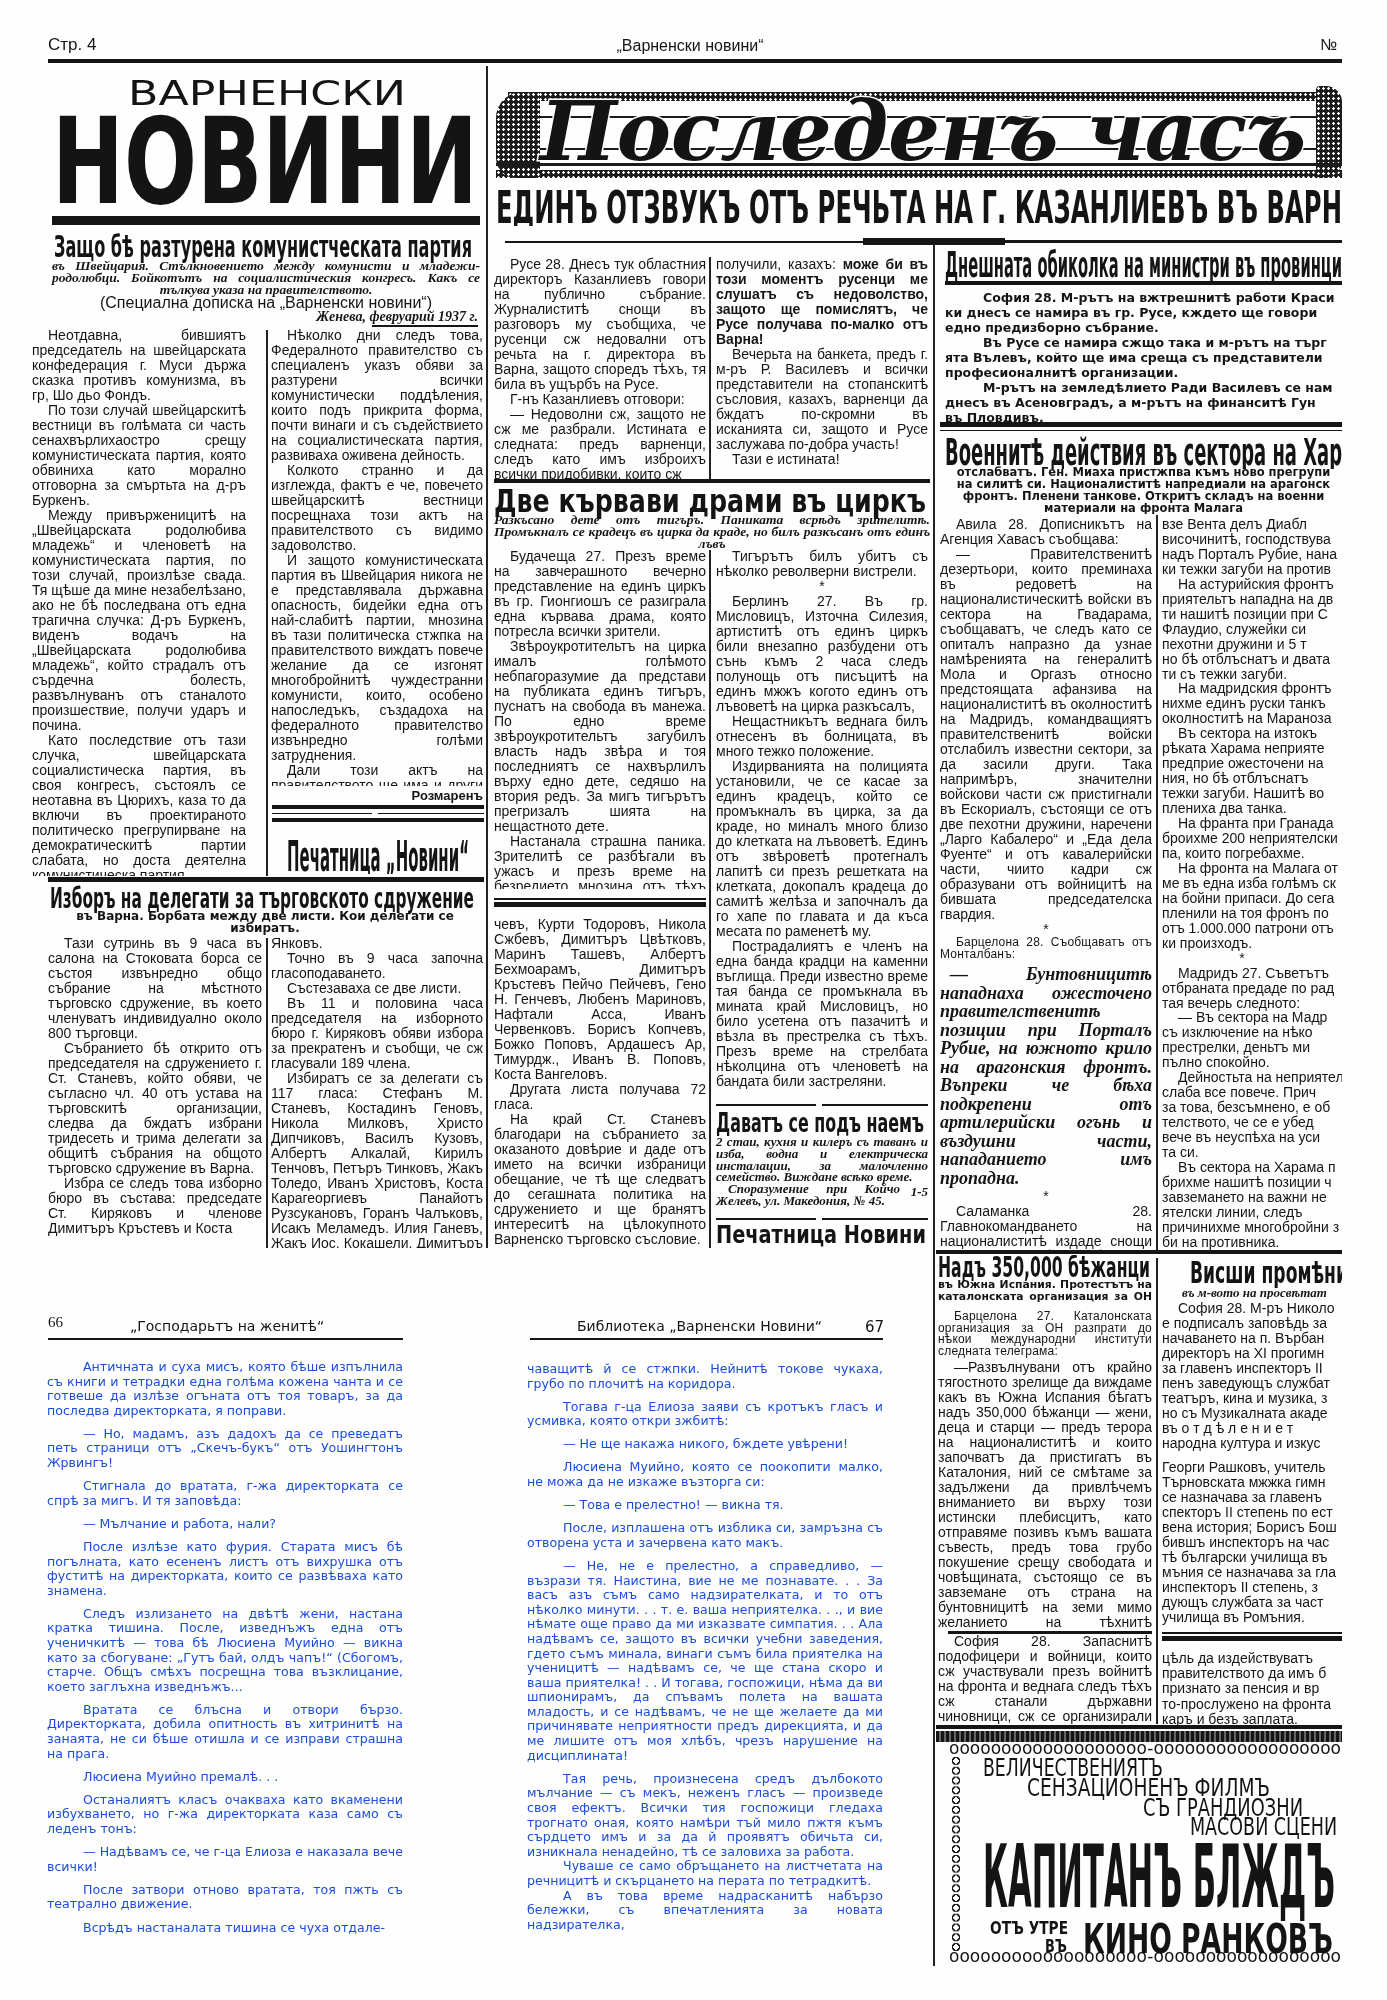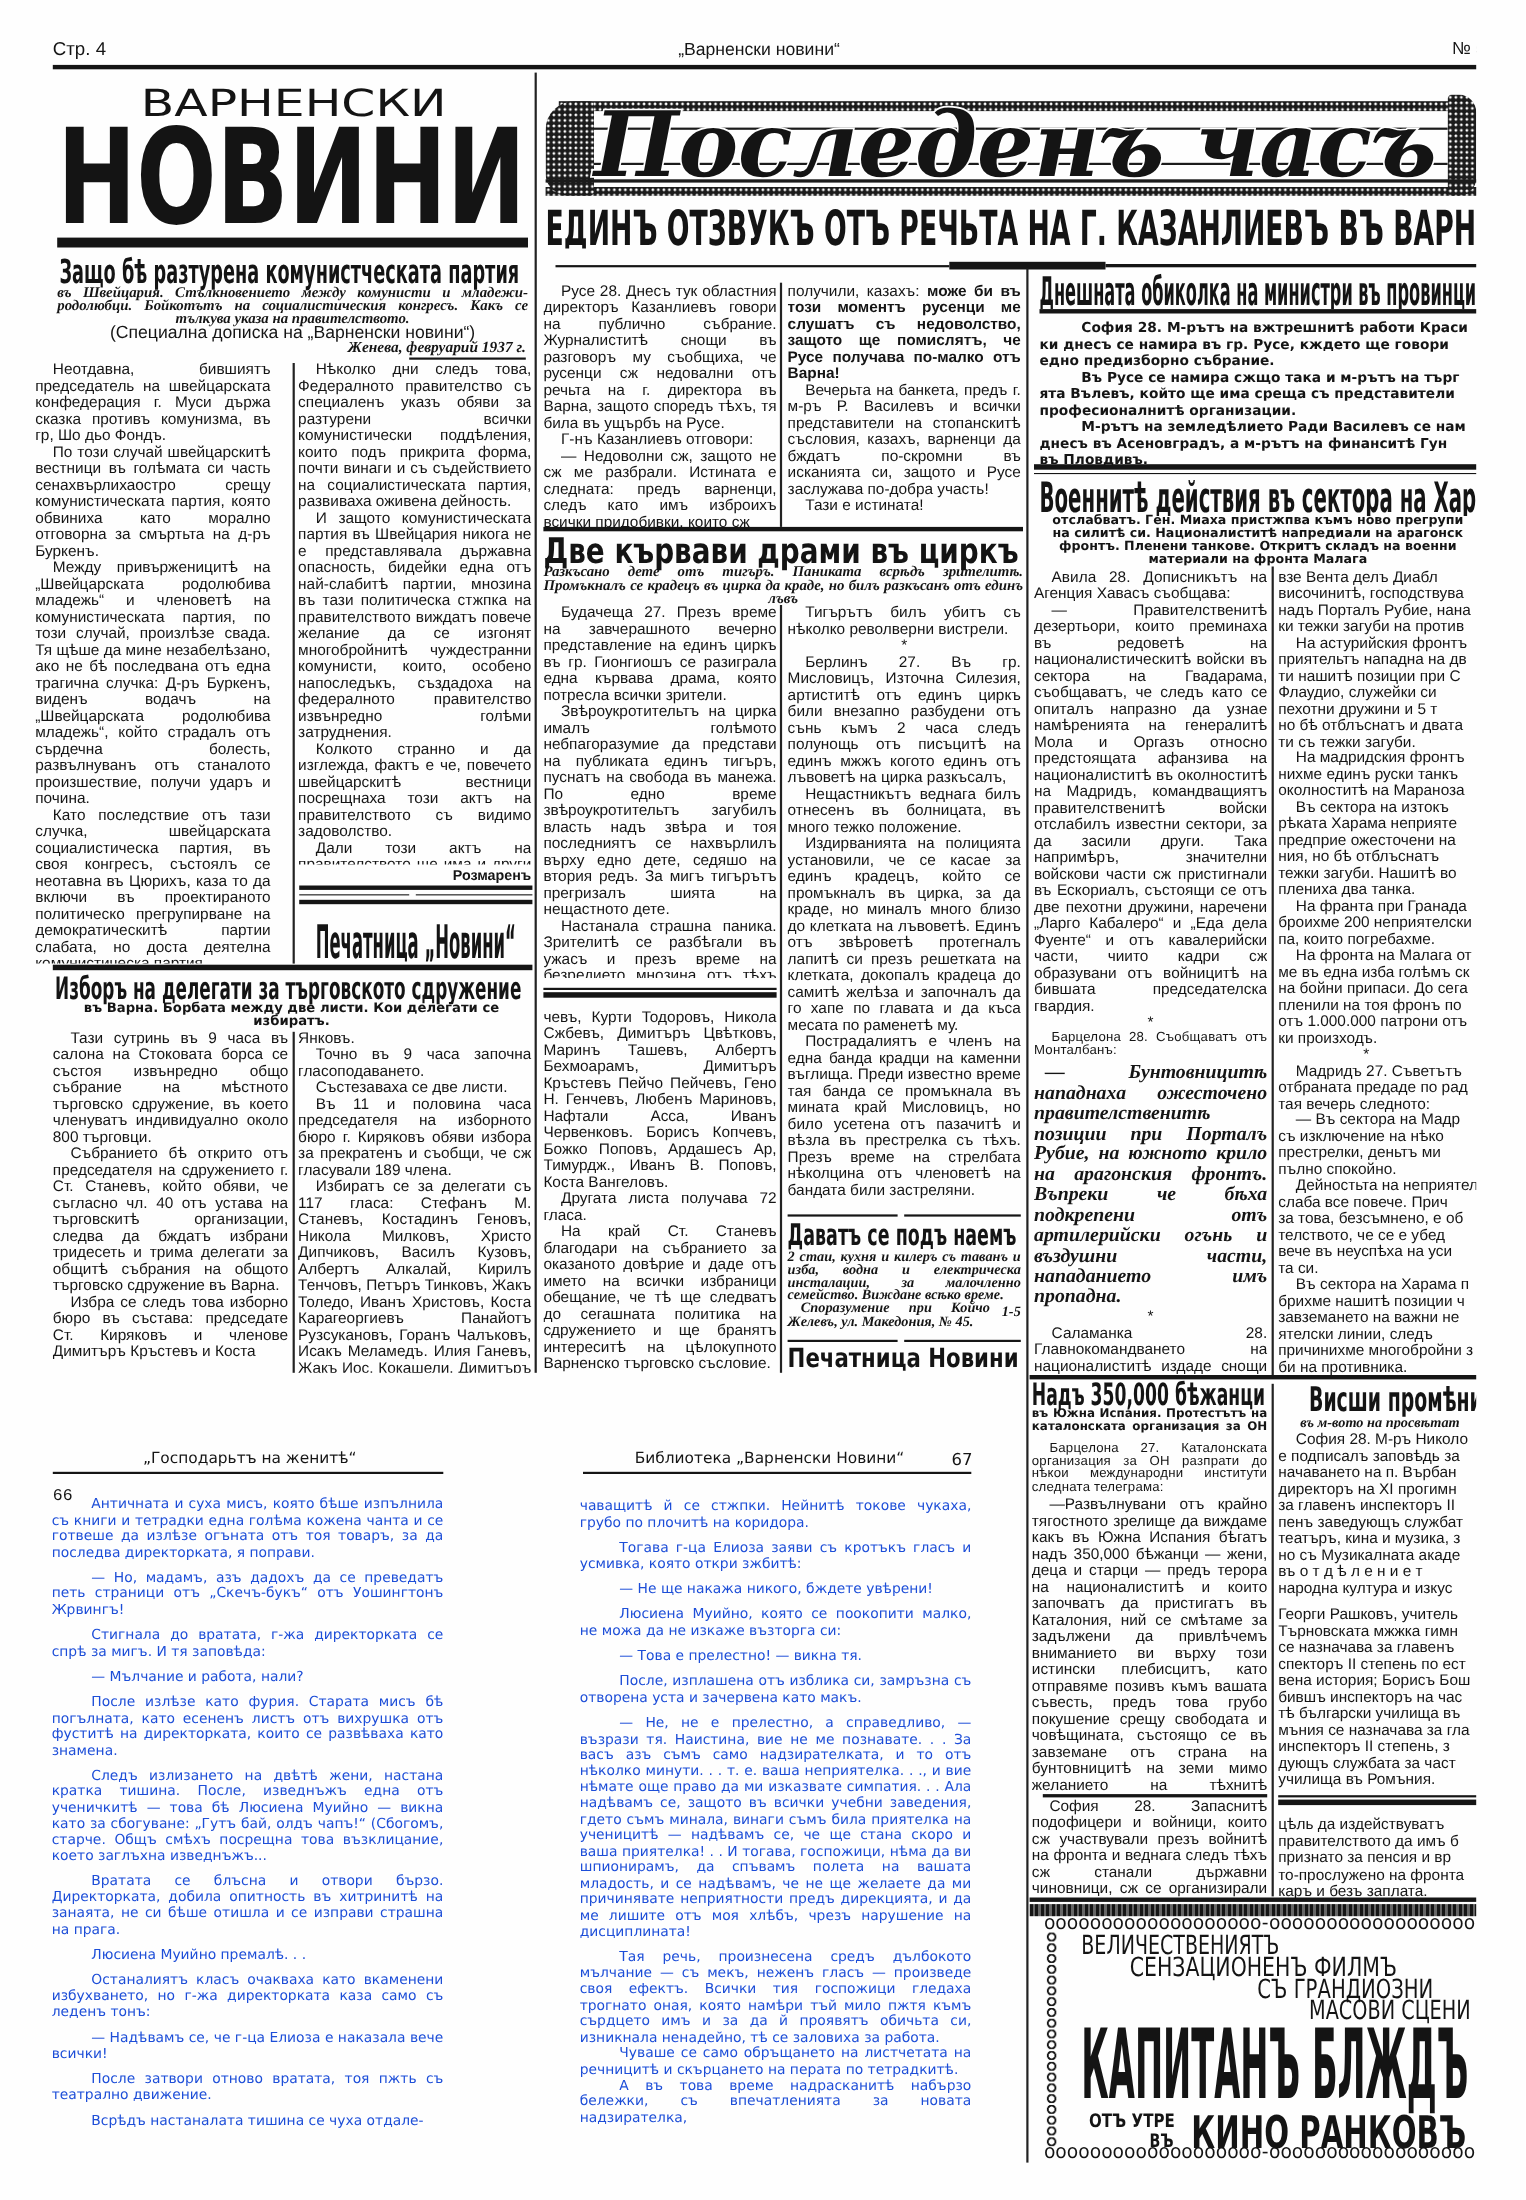--- a/index.html
+++ b/index.html
@@ -74,22 +74,22 @@
 
   <div class="col" style="left:32px;top:328px;width:214px;height:548px">
       <p>Неотдавна, бившиятъ председатель на швейцарската конфедерация г. Муси държа сказка противъ комунизма, въ гр, Шо дьо Фондъ.</p>
       <p>По този случай швейцарскитѣ вестници въ голѣмата си часть сенахвърлихаостро срещу комунистическата партия, която обвиниха като морално отговорна за смъртьта на д-ръ Буркенъ.</p>
       <p>Между привърженицитѣ на „Швейцарската родолюбива младежь“ и членоветѣ на комунистическата партия, по този случай, произлѣзе свада. Тя щѣше да мине незабелѣзано, ако не бѣ последвана отъ една трагична случка: Д-ръ Буркенъ, виденъ водачъ на „Швейцарската родолюбива младежь“, който страдалъ отъ сърдечна болесть, развълнуванъ отъ станалото произшествие, получи ударъ и почина.</p>
       <p>Като последствие отъ тази случка, швейцарската социалистическа партия, въ своя конгресъ, състоялъ се неотавна въ Цюрихъ, каза то да включи въ проектираното политическо прегрупирване на демократическитѣ партии слабата, но доста деятелна комунистическа партия.</p>
     </div>
   <div class="vr" style="left:266px;top:330px;height:546px"></div>
   <div class="col" style="left:271px;top:328px;width:212px;height:458px">
       <p>Нѣколко дни следъ това, Федералното правителство съ специаленъ указъ обяви за разтурени всички комунистически поддѣления, които подъ прикрита форма, почти винаги и съ съдействието на социалистическата партия, развиваха оживена дейность.</p>
+      <p>Колкото странно и да изглежда, фактъ е че, повечето швейцарскитѣ вестници посрещнаха този актъ на правителството съ видимо задоволство.</p>
       <p>И защото комунистическата партия въ Швейцария никога не е представлявала държавна опасность, бидейки една отъ най-слабитѣ партии, мнозина въ тази политическа стжпка на правителството виждатъ повече желание да се изгонят многобройнитѣ чуждестранни комунисти, които, особено напоследъкъ, създадоха на федералното правителство извънредно голѣми затруднения.</p>
-      <p>Колкото странно и да изглежда, фактъ е че, повечето швейцарскитѣ вестници посрещнаха този актъ на правителството съ видимо задоволство.</p>
       <p>Дали този актъ на правителството ще има и други политически последствия, още е рано да се предвиди.</p>
     </div>
   <div class="a" style="left:271px;top:788px;width:212px;text-align:right;font-weight:bold;font-size:13px">Розмаренъ</div>
 
   <div class="hr" style="left:272px;top:805px;width:212px;height:4px"></div>
   <div class="hr" style="left:272px;top:813px;width:100px;height:1px"></div>
   <div class="hr" style="left:378px;top:813px;width:106px;height:1px"></div>
   <div class="hr" style="left:272px;top:818px;width:212px;height:4px"></div>
 
   <svg class="hl" style="left:287px;top:836px" width="184" height="38">
@@ -350,21 +350,21 @@
       <text x="198" y="74" font-size="24" textLength="160" lengthAdjust="spacingAndGlyphs">СЪ ГРАНДИОЗНИ</text>
       <text x="245" y="93" font-size="24" textLength="147" lengthAdjust="spacingAndGlyphs">МАСОВИ СЦЕНИ</text>
       <text x="38" y="165" font-size="88" font-weight="bold" textLength="352" lengthAdjust="spacingAndGlyphs">КАПИТАНЪ БЛЖДЪ</text>
       <text x="45" y="192" font-size="17" font-weight="bold" textLength="78" lengthAdjust="spacingAndGlyphs">ОТЪ УТРЕ</text>
       <text x="100" y="210" font-size="17" font-weight="bold" textLength="22" lengthAdjust="spacingAndGlyphs">ВЪ</text>
       <text x="138" y="211" font-size="41" font-weight="bold" textLength="250" lengthAdjust="spacingAndGlyphs">КИНО РАНКОВЪ</text>
       <text x="4" y="220" font-size="18" textLength="392" lengthAdjust="spacingAndGlyphs">ooooooooooooooooooo-oooooooooooooooooo</text>
     </svg>
   </div>
 
-  <div class="a" style="left:48px;top:1352px;font-family:Liberation Mono, monospace;font-size:15px">66</div>
+  <div class="a" style="left:48px;top:1314px;font-family:Liberation Serif, serif;font-size:15px">66</div>
   <div class="a" style="left:130px;top:1318px;font-family:'DejaVu Sans',sans-serif;font-size:14px">„Господарьтъ на женитѣ“</div>
   <div class="hr" style="left:48px;top:1338px;width:355px;height:2px"></div>
   <div class="a" style="left:577px;top:1318px;font-family:'DejaVu Sans',sans-serif;font-size:14px">Библиотека „Варненски Новини“</div>
   <div class="a" style="left:858px;top:1318px;width:26px;text-align:right;font-family:'DejaVu Sans',sans-serif;font-size:15px">67</div>
   <div class="hr" style="left:530px;top:1338px;width:353px;height:2px"></div>
 
   <div class="book" style="left:47px;top:1360px;width:356px;height:590px">
       <p>Античната и суха мисъ, която бѣше изпълнила съ книги и тетрадки една голѣма кожена чанта и се готвеше да излѣзе огъната отъ тоя товаръ, за да последва директорката, я поправи.</p>
       <p>— Но, мадамъ, азъ дадохъ да се преведатъ петь страници отъ „Скечъ-букъ“ отъ Уошингтонъ Жрвингъ!</p>
       <p>Стигнала до вратата, г-жа директорката се спрѣ за мигъ. И тя заповѣда:</p>

